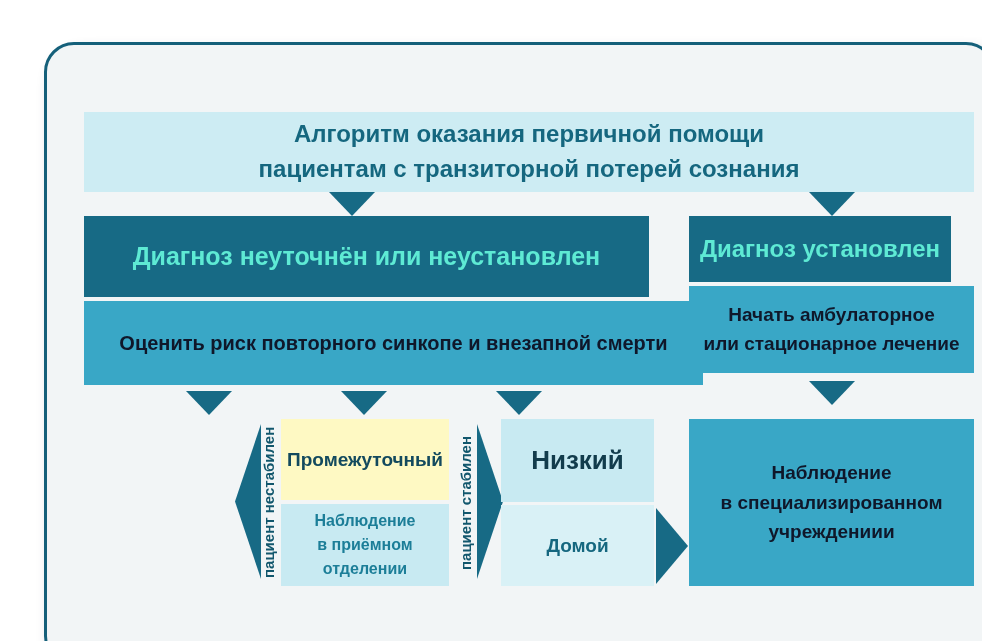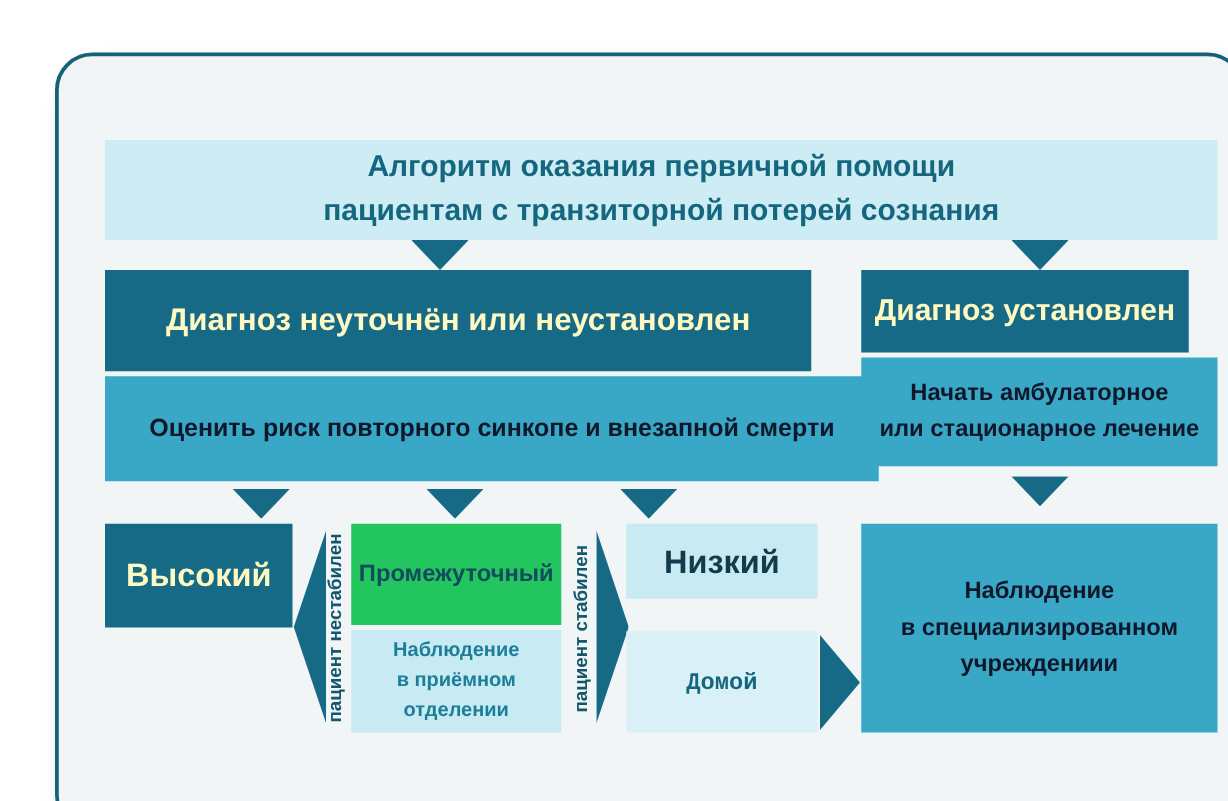--- a/index.html
+++ b/index.html
@@ -14,36 +14,36 @@
   }
 
   .box {
     position:absolute; display:flex; align-items:center; justify-content:center;
     text-align:center; font-weight:bold; white-space:pre-line;
   }
 
   .title-bar { left:25px; top:55px; width:890px; height:80px;
     background:#cdecf3; color:#15677f; font-size:24px; line-height:1.45; }
 
-  .dark  { background:#176a85; color:#fef9c3; }
+  .dark  { background:#176a85; color:#5eead4; }
   .med   { background:#39a7c6; color:#0f172a; }
   .light { background:#c8eaf2; }
-  .lighter { background:#d9f1f6;font-family:Liberation Mono, monospace; }
-  .muted { background:#22c55e; }
+  .lighter { background:#d9f1f6; }
+  .muted { background:#fef9c3; }
 
   .left-heading  { left:25px;  top:159px; width:565px; height:81px; font-size:25px; }
   .right-heading { left:630px; top:159px; width:262px; height:66px; font-size:24px; }
   .left-sub      { left:25px;  top:244px; width:619px; height:84px; font-size:20px; }
   .right-sub     { left:630px; top:229px; width:285px; height:87px; font-size:19px; line-height:1.5; }
 
   .high  { left:25px;  top:362px; width:150px; height:83px; font-size:26px; }
   .hosp  { left:25px;  top:448px; width:150px; height:81px; font-size:18px; color:#0f4b5e; }
   .inter { left:222px; top:362px; width:168px; height:81px; font-size:19px; color:#134a5e; }
   .inter-action { left:222px; top:447px; width:168px; height:82px; font-size:16px; line-height:1.5; color:#1c7e98; }
-  .low   { left:442px; top:362px; width:153px; height:60px; font-size:26px; color:#123c4c; }
+  .low   { left:442px; top:362px; width:153px; height:83px; font-size:26px; color:#123c4c; }
   .home  { left:442px; top:448px; width:153px; height:81px; font-size:19px; color:#15677f; }
   .final { left:630px; top:362px; width:285px; height:167px; font-size:19px; line-height:1.55; }
 
   .arr { position:absolute; background:#176a85; }
   .arr-down { width:46px; height:24px; clip-path:polygon(0 0,100% 0,50% 100%); }
   .a-title-l { left:270px; top:135px; }
   .a-title-r { left:750px; top:135px; }
   .a-risk-1  { left:127px; top:334px; }
   .a-risk-2  { left:282px; top:334px; }
   .a-risk-3  { left:437px; top:334px; }
@@ -80,21 +80,20 @@
 
   <div class="box med left-sub">Оценить риск повторного синкопе и внезапной смерти</div>
   <div class="box med right-sub">Начать амбулаторное
 или стационарное лечение</div>
 
   <div class="arr arr-down a-risk-1"></div>
   <div class="arr arr-down a-risk-2"></div>
   <div class="arr arr-down a-risk-3"></div>
   <div class="arr arr-down a-treat"></div>
 
-  <div class="box dark high">Высокий</div>
 
   <div class="arr arr-left-tall"></div>
   <div class="vtext v-unstable">пациент нестабилен</div>
 
   <div class="box muted inter">Промежуточный</div>
   <div class="box light inter-action">Наблюдение
 в приёмном
 отделении</div>
 
   <div class="vtext v-stable">пациент стабилен</div>

